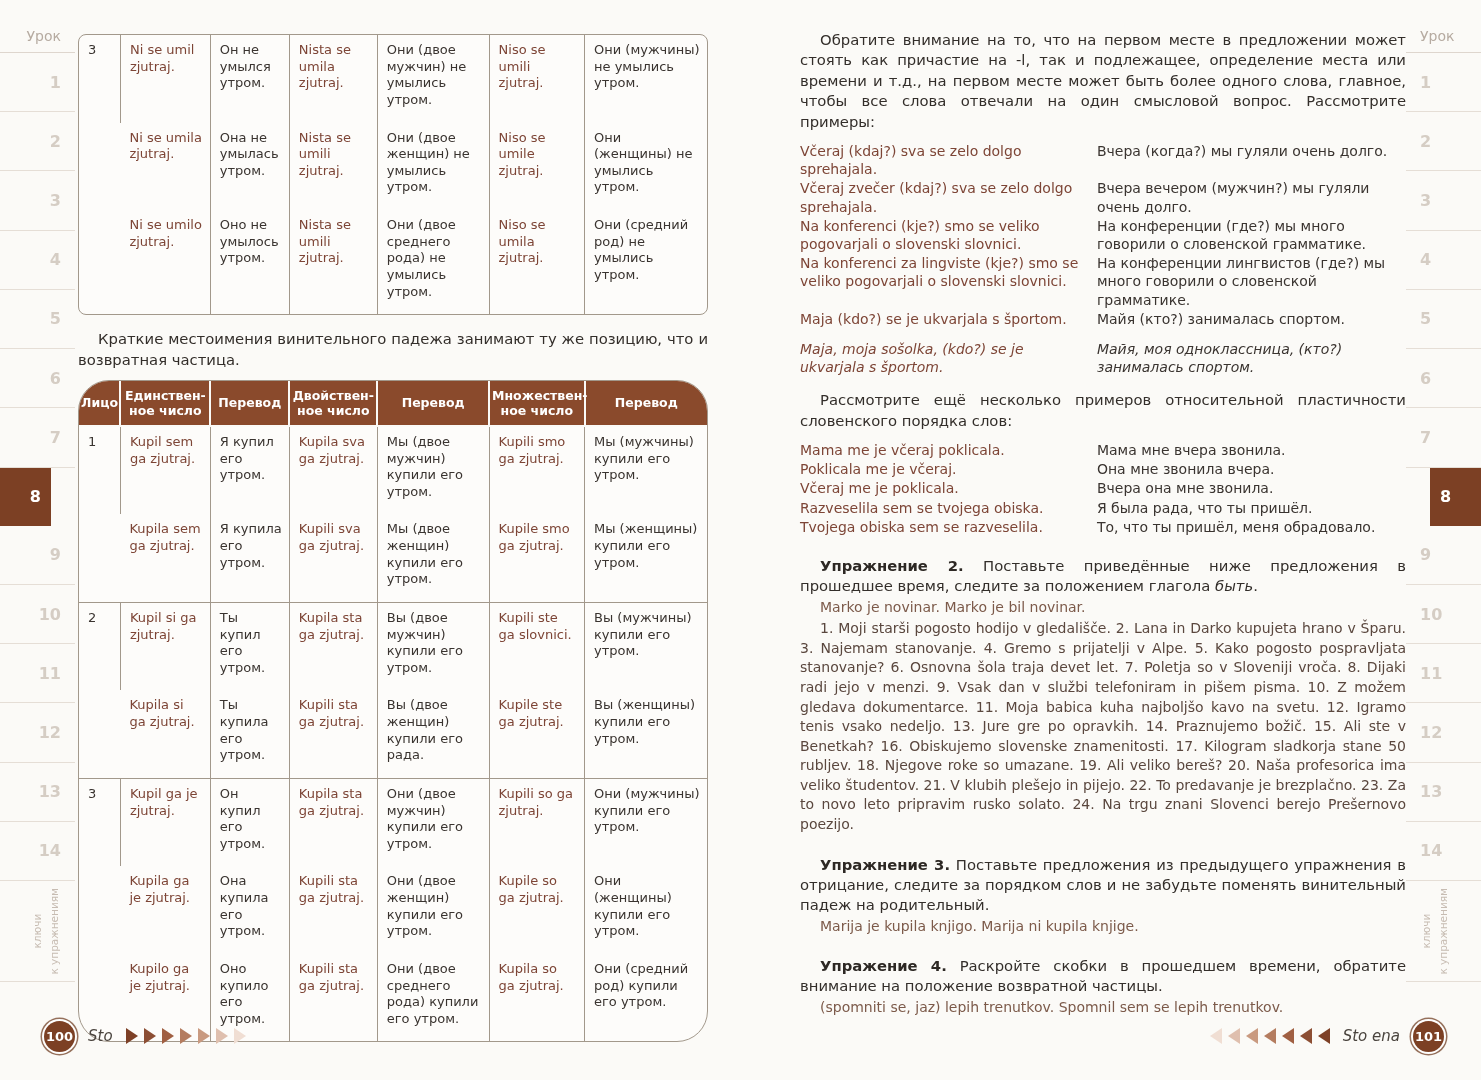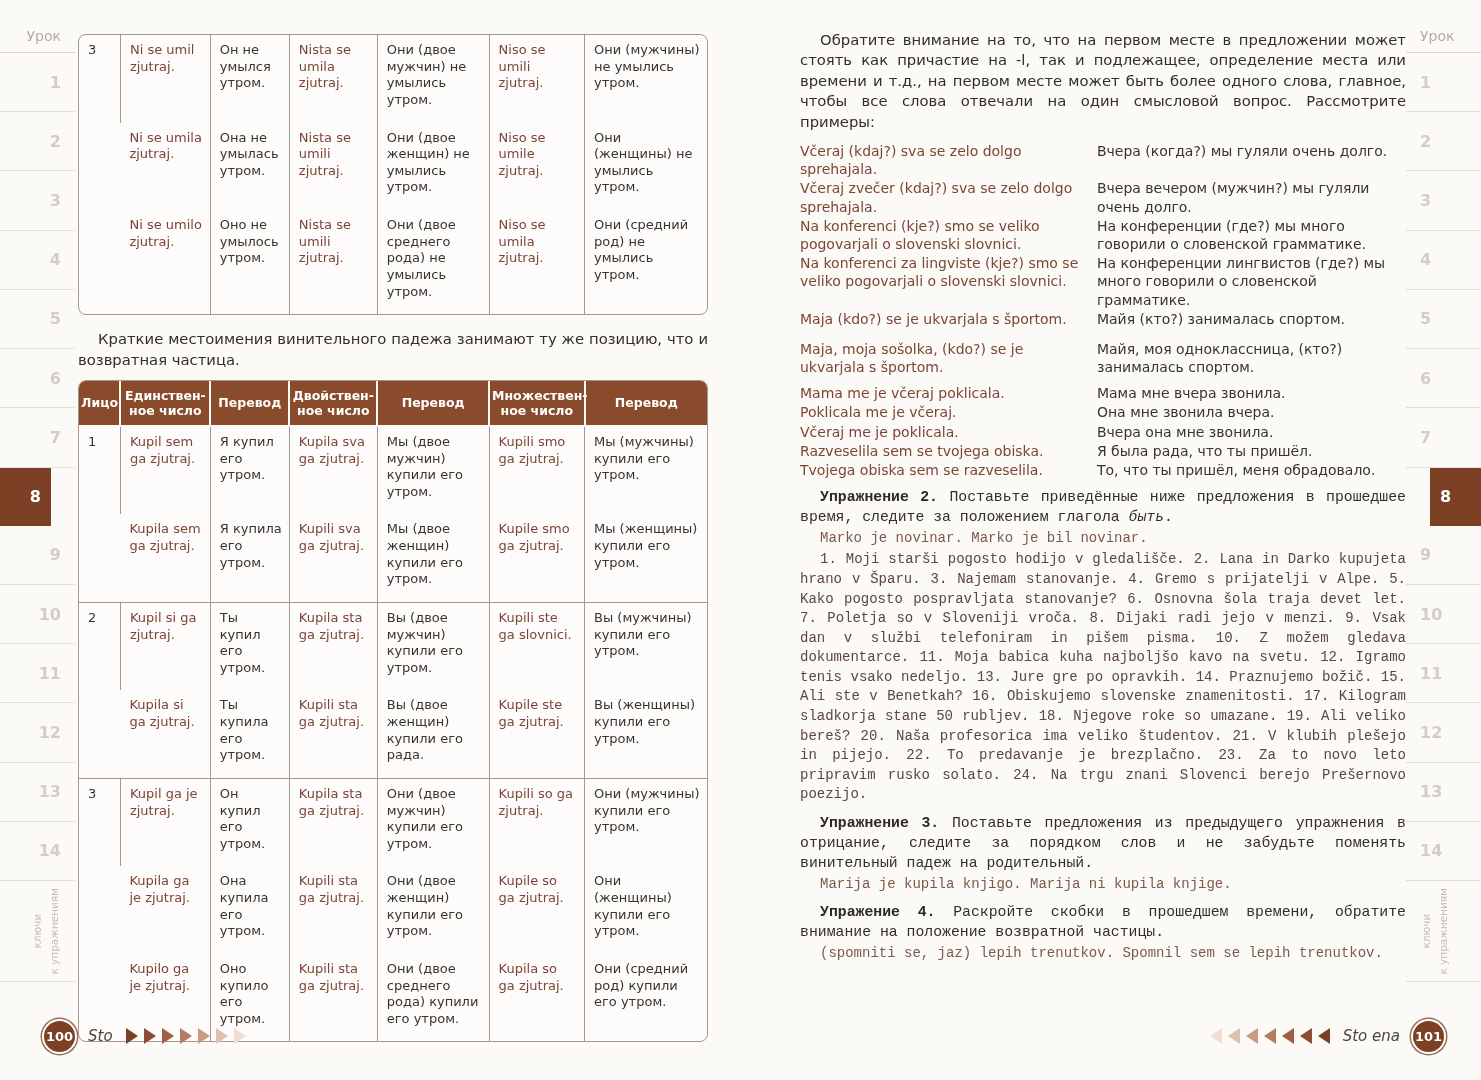--- a/index.html
+++ b/index.html
@@ -44,35 +44,35 @@
   td:first-child{border-left:none;}
   tr.group-start td{border-top:1px solid #a2988b;}
   tbody tr:first-child td{border-top:none;}
   thead th{background:#8a4a2c;color:#fff;font-weight:bold;font-size:12.5px;
     padding:7px 2px;white-space:pre-line;line-height:1.2;vertical-align:middle;
     border-left:2px solid #fbfaf7;border-bottom:2px solid #fbfaf7;}
   thead th:first-child{border-left:none;}
   td.sl{color:#7d4536;}
   td.ru{color:#3a3430;}
   td.person{color:#3a3430;}
-  .t2{margin-top:4px;}
+  .t2{margin-top:4px;border-radius:31px;}
 
   
   .para{font-size:14.8px;color:#332e2a;text-align:justify;text-indent:20px;
     line-height:1.38;margin:14px 0 10px;}
   .page-right .para.intro{margin-top:0;}
 
   .examples{margin:4px 0 8px;}
   .pair{display:flex;margin-top:1px;}
   .pair .sl{width:49%;padding-right:12px;box-sizing:border-box;color:#7d4536;
     font-size:14px;line-height:1.3;}
   .pair .ru{width:51%;color:#3a3430;font-size:14px;line-height:1.3;}
-  .examples.gap6 .pair:nth-child(6){margin-top:12px;}
-
-  .exercise{margin-top:8px;font-family:Liberation Mono, monospace;}
+  .examples.gap6 .pair:nth-child(6){margin-top:12px;font-style:italic;}
+
+  .exercise{margin-top:20px;}
   .ex-head{font-size:14.8px;color:#332e2a;text-align:justify;text-indent:20px;
     line-height:1.36;margin:0;}
   .ex-head b{font-weight:bold;color:#2d2824;}
   .ex-example{margin:2px 0 0;text-indent:20px;color:#7c5a4a;font-size:14px;line-height:1.35;}
   .ex-list{margin:2px 0 0;font-size:14px;color:#5a473e;text-align:justify;
     text-indent:20px;line-height:1.4;}
   .ex-list:empty{display:none;}
 
   
   .page-foot{position:absolute;top:1018px;height:36px;display:flex;align-items:center;gap:13px;padding-left:7px;}
@@ -288,20 +288,21 @@
         </div>
         <div class="pair">
           <div class="sl">Maja (kdo?) se je ukvarjala s športom.</div>
           <div class="ru">Майя (кто?) занималась спортом.</div>
         </div>
         <div class="pair">
           <div class="sl">Maja, moja sošolka, (kdo?) se je ukvarjala s športom.</div>
           <div class="ru">Майя, моя одноклассница, (кто?) занималась спортом.</div>
         </div>
       </div>
+    <p class="para">Рассмотрите ещё несколько примеров относительной пластичности словенского порядка слов:</p>
     <div class="examples">
         <div class="pair">
           <div class="sl">Mama me je včeraj poklicala.</div>
           <div class="ru">Мама мне вчера звонила.</div>
         </div>
         <div class="pair">
           <div class="sl">Poklicala me je včeraj.</div>
           <div class="ru">Она мне звонила вчера.</div>
         </div>
         <div class="pair">

